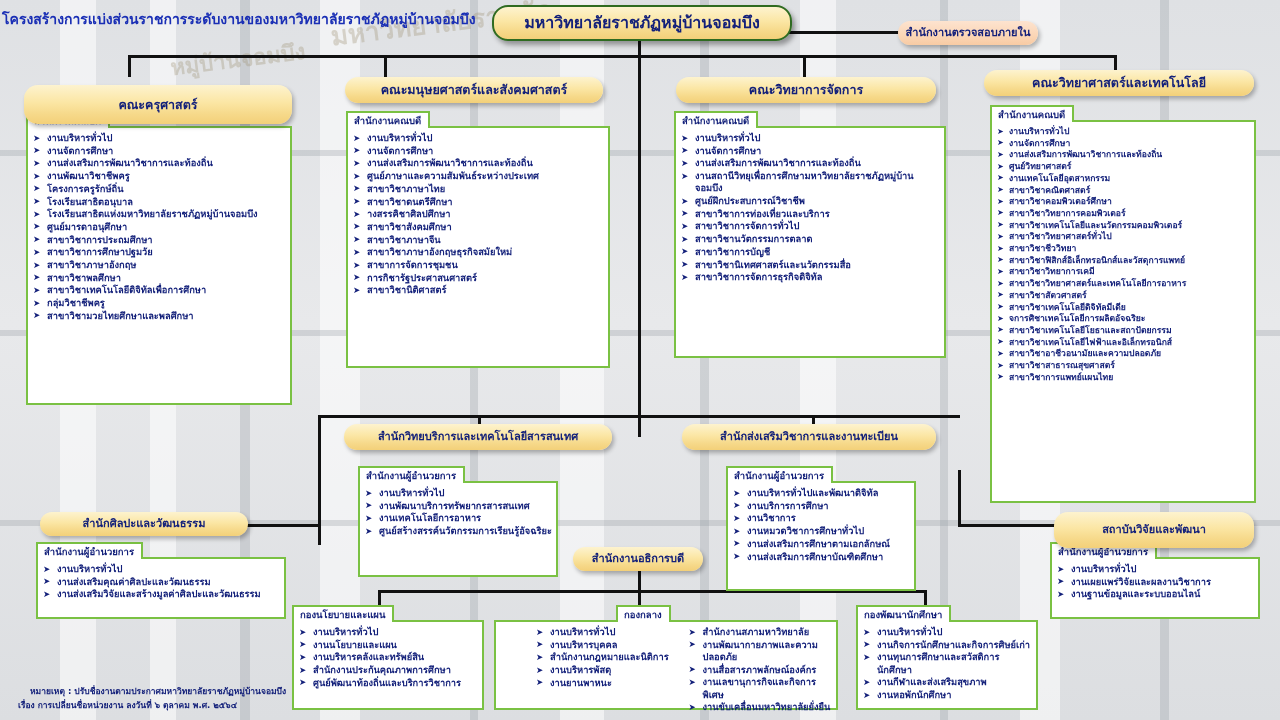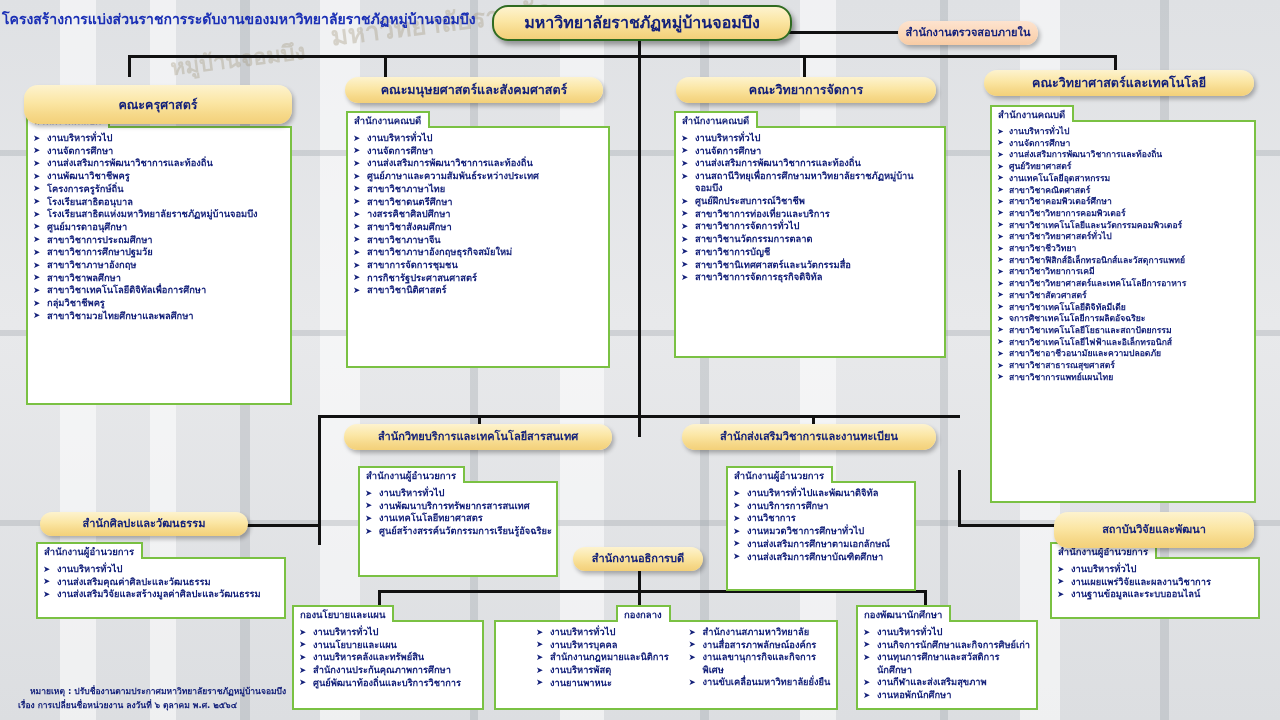--- a/index.html
+++ b/index.html
@@ -218,21 +218,21 @@
 
   <div class="ln lnh" style="left:958px;top:524px;width:98px;"></div>
   <div class="ln lnv" style="left:958px;top:470px;height:56px;"></div>
 
   <div class="pill office" style="left:344px;top:424px;width:268px;height:26px;">สำนักวิทยบริการและเทคโนโลยีสารสนเทศ</div>
   <div class="panel" style="left:358px;top:481px;width:200px;height:96px;">
     <div class="cap">สำนักงานผู้อำนวยการ</div>
     <ul>
         <li>งานบริหารทั่วไป</li>
         <li>งานพัฒนาบริการทรัพยากรสารสนเทศ</li>
-        <li>งานเทคโนโลยีทยาศาสตร</li>
+        <li>งานเทคโนโลยีการอาหาร</li>
         <li>ศูนย์สร้างสรรค์นวัตกรรมการเรียนรู้อัจฉริยะ</li>
       </ul>
   </div>
 
   <div class="pill office" style="left:682px;top:424px;width:254px;height:26px;">สำนักส่งเสริมวิชาการและงานทะเบียน</div>
   <div class="panel" style="left:726px;top:481px;width:190px;height:110px;">
     <div class="cap">สำนักงานผู้อำนวยการ</div>
     <ul>
         <li>งานบริหารทั่วไปและพัฒนาดิจิทัล</li>
         <li>งานบริการการศึกษา</li>
@@ -285,20 +285,21 @@
     <div class="cap" style="left:120px;top:-17px;">กองกลาง</div>
     <ul>
         <li>งานบริหารทั่วไป</li>
         <li>งานบริหารบุคคล</li>
         <li>สำนักงานกฎหมายและนิติการ</li>
         <li>งานบริหารพัสดุ</li>
         <li>งานยานพาหนะ</li>
       </ul>
     <ul>
         <li>สำนักงานสภามหาวิทยาลัย</li>
+        <li>งานพัฒนากายภาพและความปลอดภัย</li>
         <li>งานสื่อสารภาพลักษณ์องค์กร</li>
         <li>งานเลขานุการกิจและกิจการพิเศษ</li>
         <li>งานขับเคลื่อนมหาวิทยาลัยยั่งยืน</li>
       </ul>
   </div>
 
   <div class="panel" style="left:856px;top:620px;width:182px;height:90px;">
     <div class="cap">กองพัฒนานักศึกษา</div>
     <ul>
         <li>งานบริหารทั่วไป</li>

